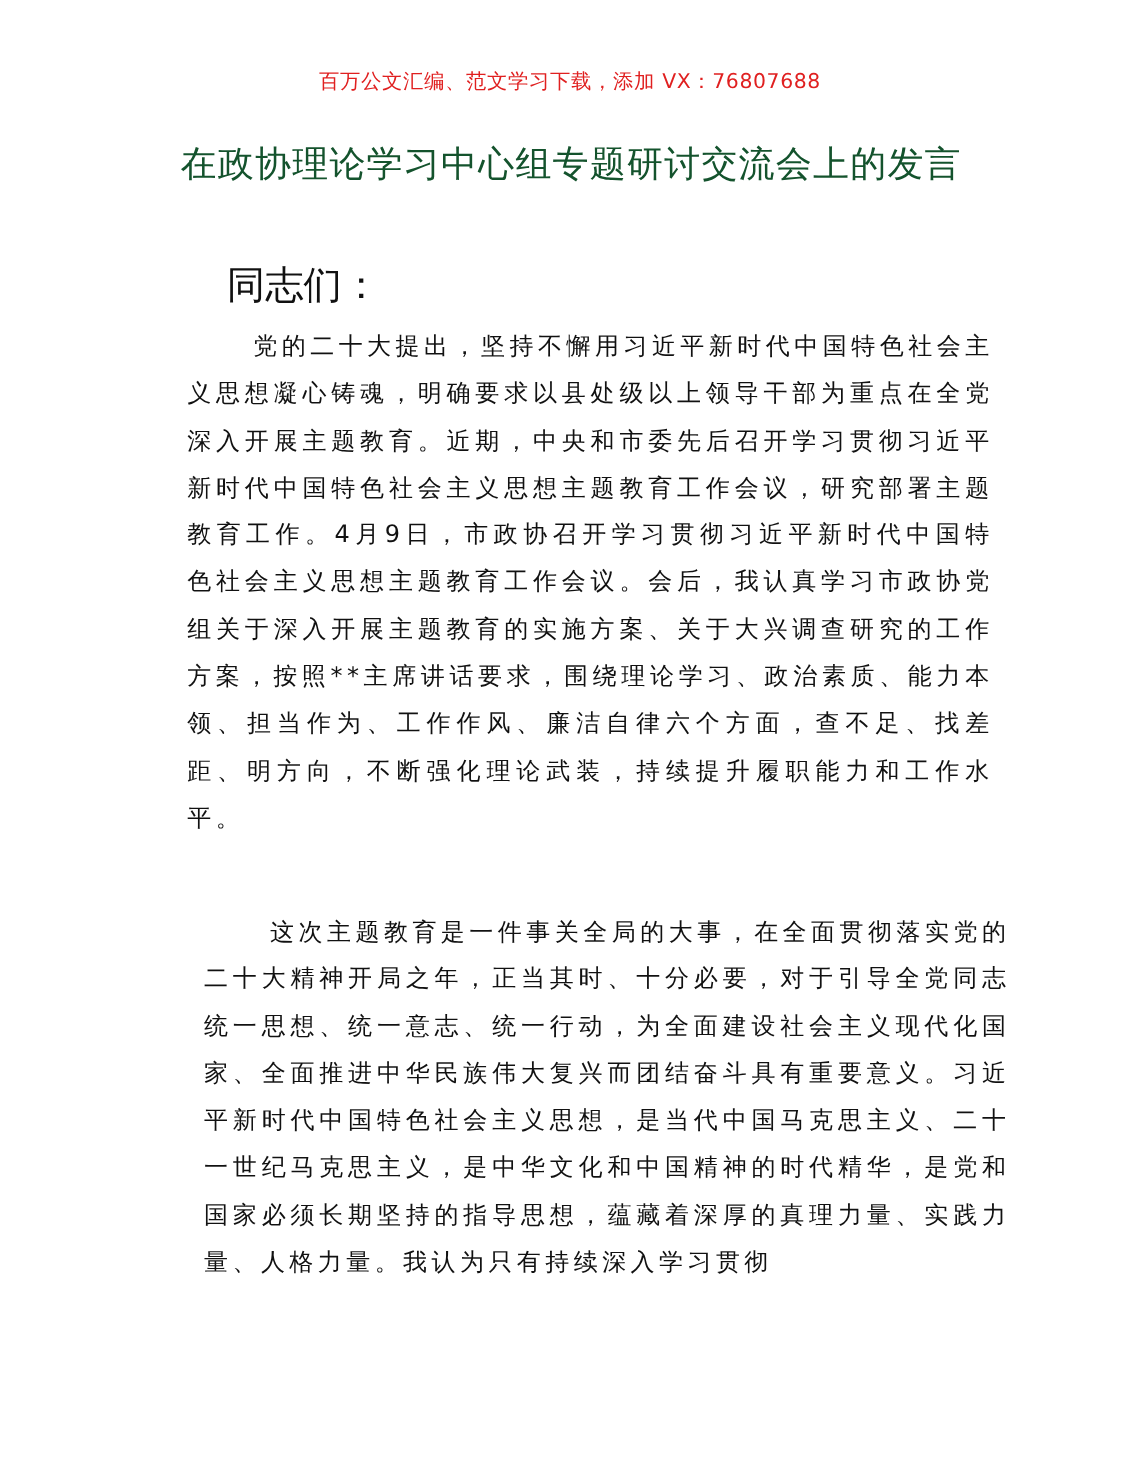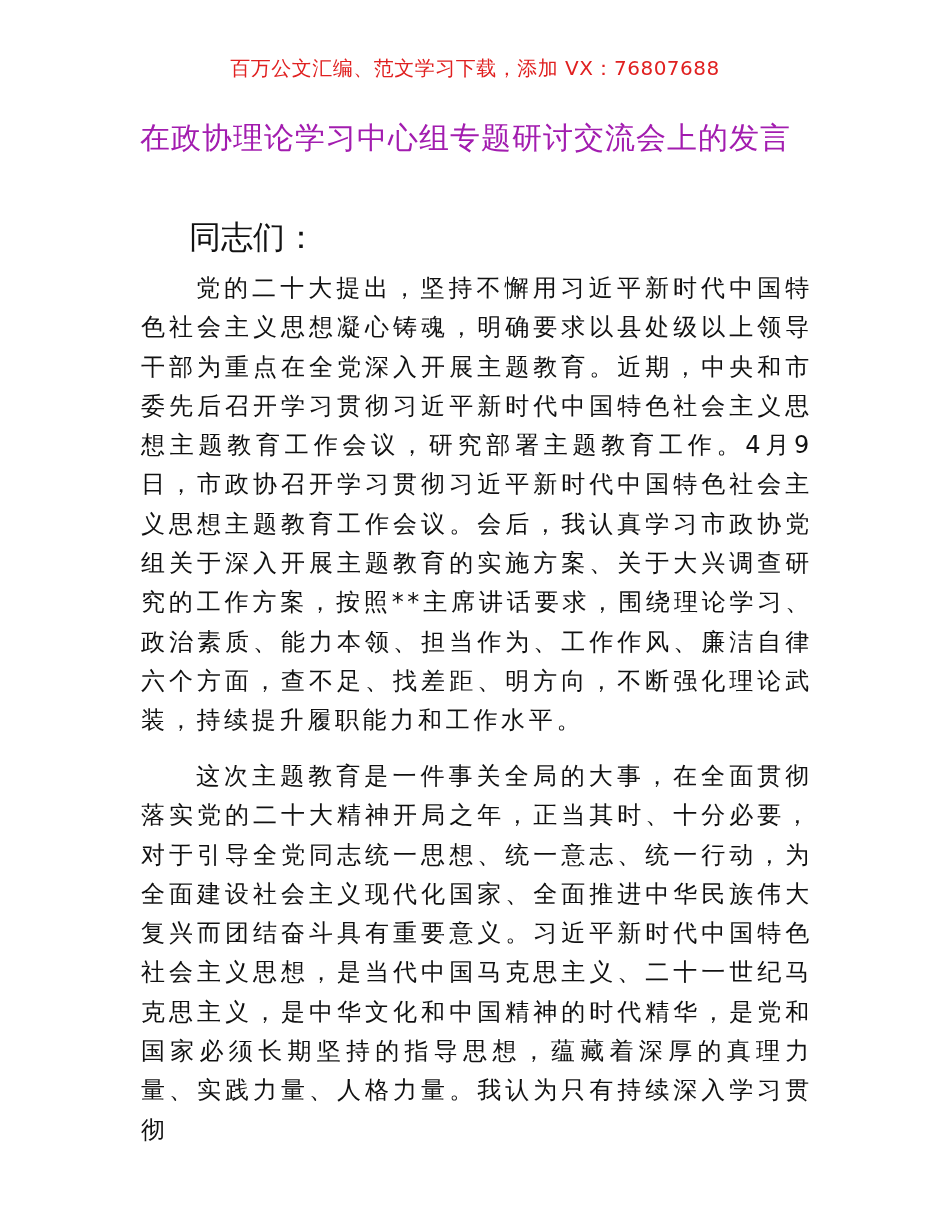--- a/index.html
+++ b/index.html
@@ -1,28 +1,28 @@
 <!DOCTYPE html>
 <html><head>
 <meta charset="utf-8">
 <style>
   html, body { margin:0; padding:0; background:#ffffff; }
   body { width:950px; height:1230px; position:relative; overflow:hidden;
          font-family:"DejaVu Sans","Liberation Sans",sans-serif; color:#111; }
   .header { position:absolute; top:56px; left:0; width:950px; text-align:center;
-            font-size:20px; color:#e02020; letter-spacing:0.5px; line-height:24px; }
-  .title { position:absolute; top:116px; left:140px; width:672px; 
-           font-size:30px; line-height:44px; color:#a21caf; letter-spacing:1px; }
+            font-size:17px; color:#e02020; letter-spacing:0.5px; line-height:24px; }
+  .title { position:absolute; top:116px; left:140px; width:672px; text-align:center;
+           font-size:30px; line-height:44px; color:#14532d; letter-spacing:1px; }
   .salutation { position:absolute; top:222px; left:141px; width:672px;
                 font-size:32px; line-height:30px; text-indent:48px; }
-  .para { position:absolute; left:141px; width:672px; font-size:24px;
+  .para { position:absolute; left:156px; width:672px; font-size:20px;
           line-height:39.3px; letter-spacing:3.7px; text-indent:55px;
           text-align:justify; text-align-last:left; word-break:break-all; }
   #p1 { top:269px; }
-  #p2 { top:757px; }
+  #p2 { top:757px;margin-left:14px; }
 </style>
 </head>
 <body>
 
 <div class="header">百万公文汇编、范文学习下载，添加 VX：76807688</div>
 
 <div class="title">在政协理论学习中心组专题研讨交流会上的发言</div>
 
 <div class="salutation">同志们：</div>
 

